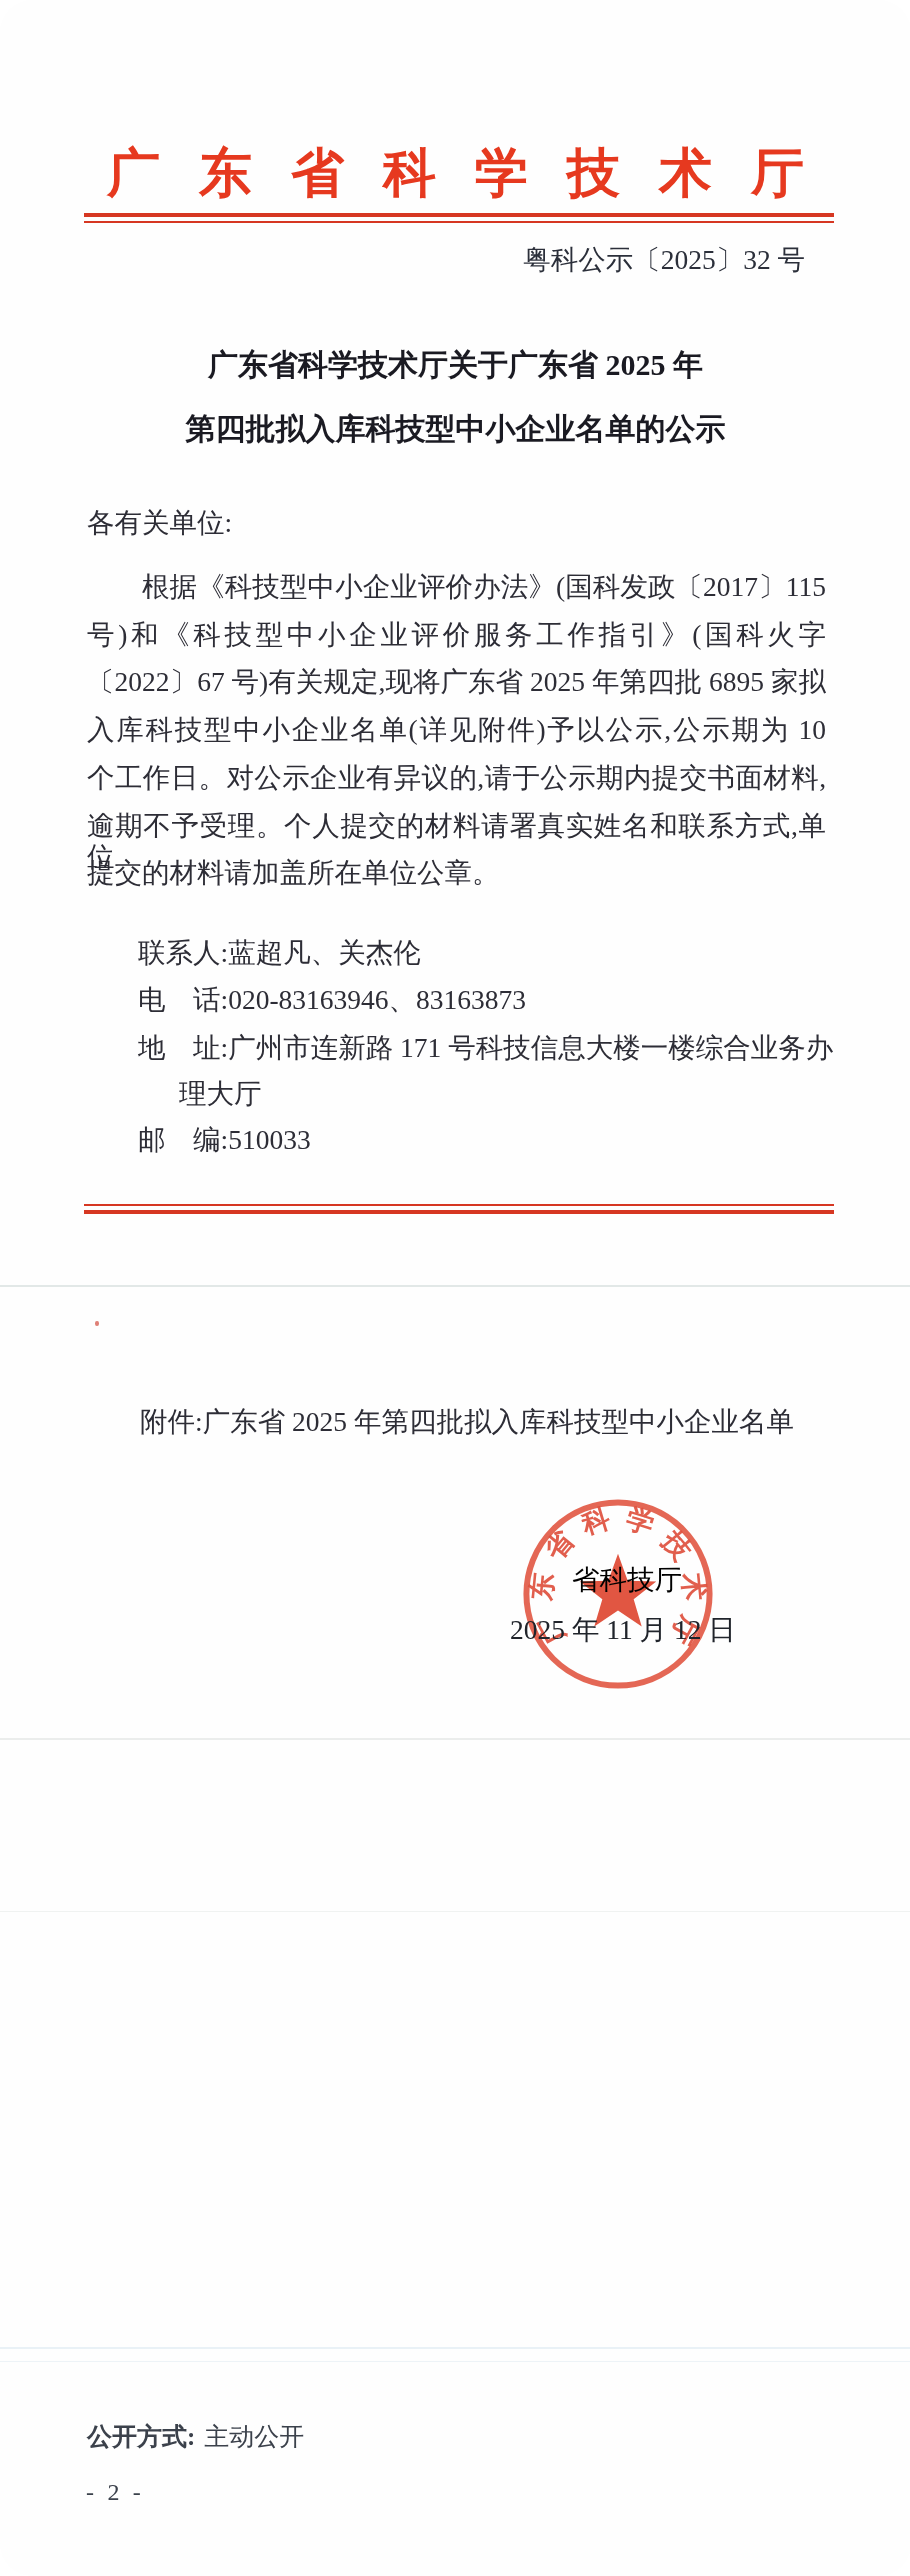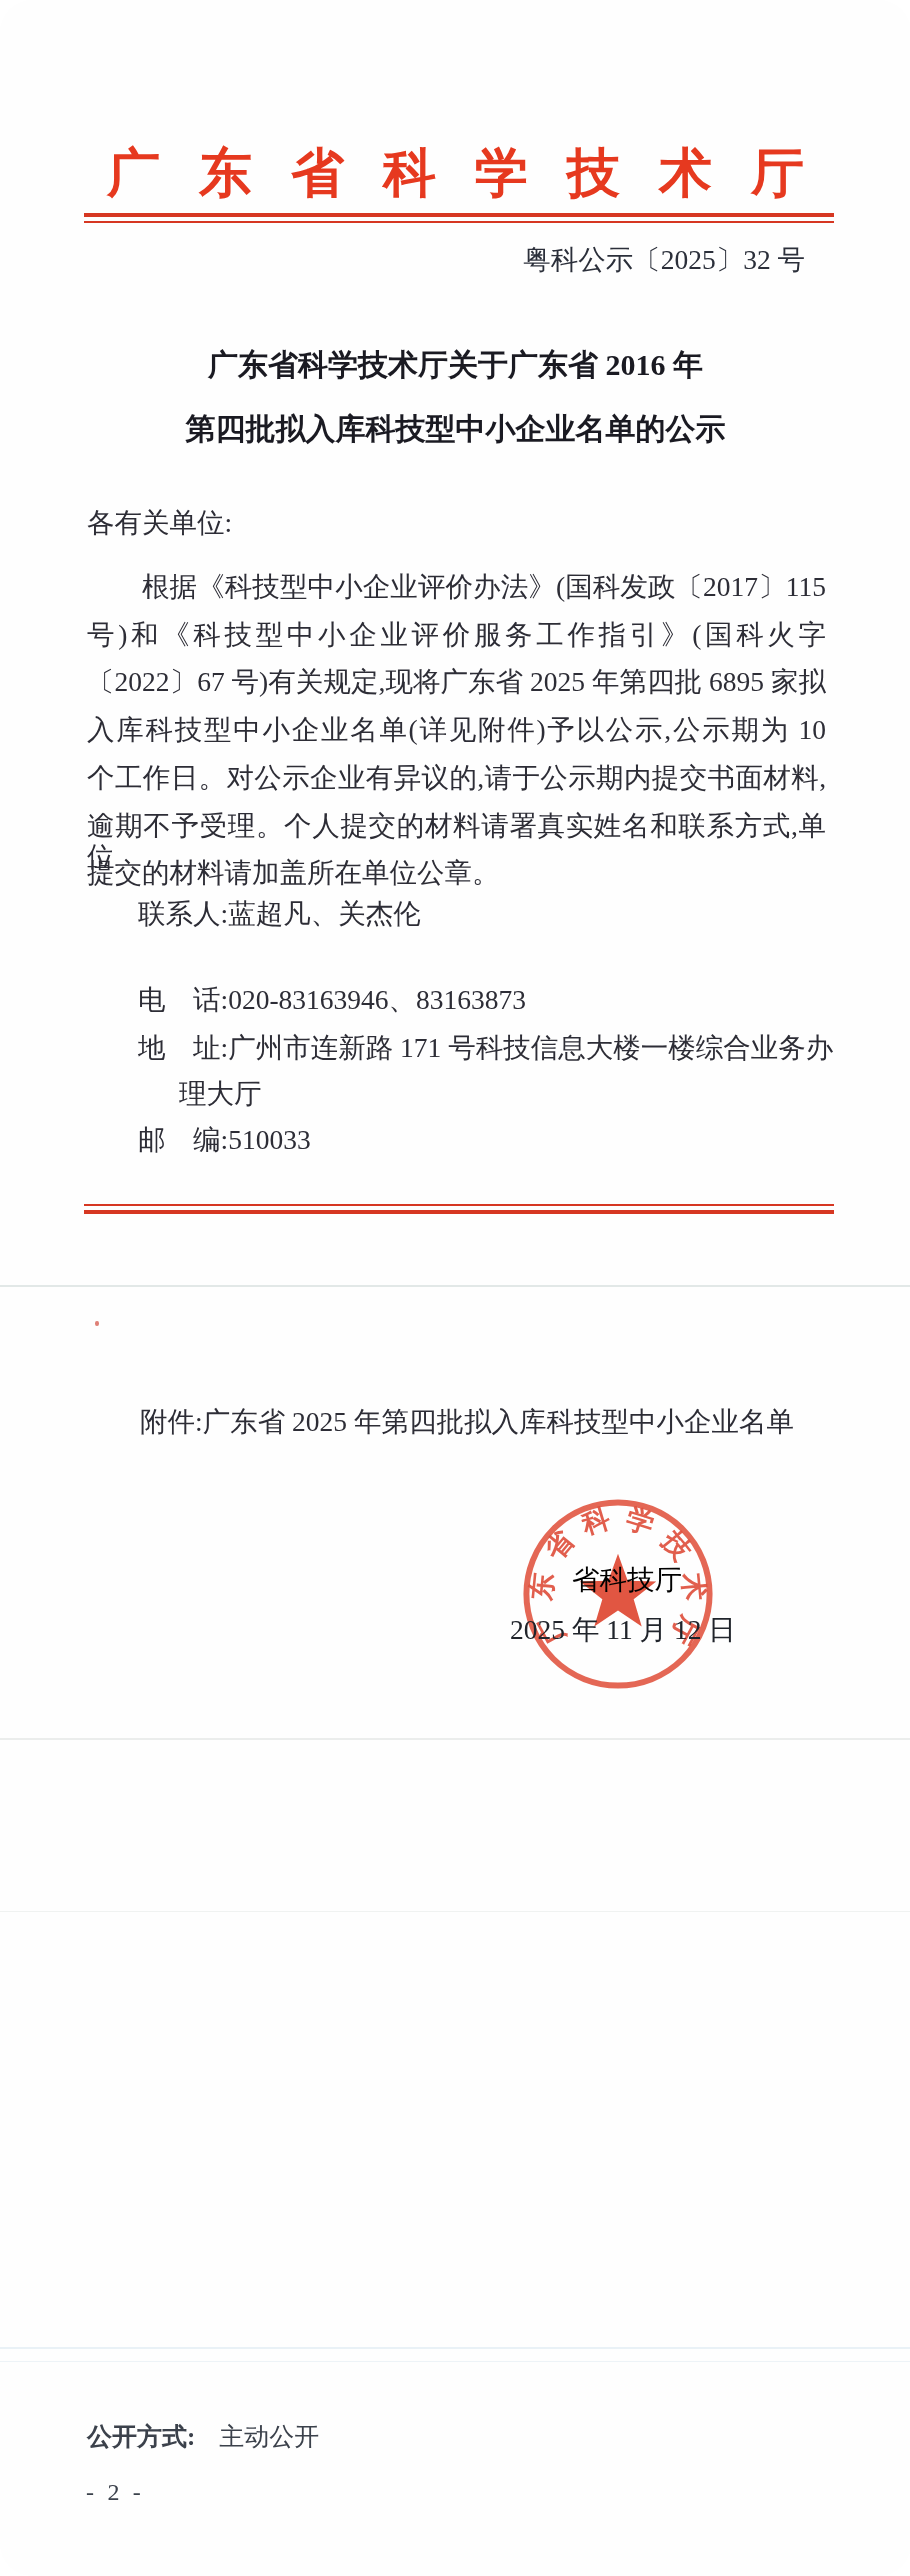--- a/index.html
+++ b/index.html
@@ -66,21 +66,21 @@
     position:absolute;top:1612px;left:510px;
     font-size:27.5px;color:#20242b;white-space:nowrap;z-index:3;text-align:center;
   }
   
   .disclosure{
     position:absolute;top:2420px;left:87px;
     font-size:25px;color:#3b414b;white-space:nowrap;
   }
   .disclosure .lbl{
     font-family:Liberation Serif, serif;
-    font-weight:bold;margin-right:24px;
+    font-weight:bold;margin-right:9px;
   }
   .page-number{
     position:absolute;top:2479px;left:86px;
     font-size:24px;color:#3b414b;letter-spacing:3.7px;white-space:nowrap;
   }
   
   .artifact{position:absolute;left:0;width:100%;}
   .a1{top:1285px;height:1.8px;background:#e2e8e7;}
   .a2{top:1738px;height:1.8px;background:#ebedec;}
   .a3{top:1911px;height:0.9px;background:#f0f2f1;}
@@ -96,33 +96,33 @@
 
 <div class="page">
 
   <div class="agency">
     <span>广东省科学技术厅</span>
   </div>
   <div class="rule t1"></div>
   <div class="rule t2"></div>
   <div class="doc-number">粤科公示〔2025〕32 号</div>
 
-  <div class="doc-title l1">广东省科学技术厅关于广东省 2016 年</div>
+  <div class="doc-title l1">广东省科学技术厅关于广东省 2025 年</div>
   <div class="doc-title l2">第四批拟入库科技型中小企业名单的公示</div>
 
   <div class="bline" style="top:507px">各有关单位:</div>
   <div class="bline j indent" style="top:571px">根据《科技型中小企业评价办法》(国科发政〔2017〕115</div>
   <div class="bline j" style="top:619px">号)和《科技型中小企业评价服务工作指引》(国科火字</div>
   <div class="bline j" style="top:666px">〔2022〕67 号)有关规定,现将广东省 2025 年第四批 6895 家拟</div>
   <div class="bline j" style="top:714px">入库科技型中小企业名单(详见附件)予以公示,公示期为 10</div>
   <div class="bline j" style="top:762px">个工作日。对公示企业有异议的,请于公示期内提交书面材料,</div>
   <div class="bline j" style="top:810px">逾期不予受理。个人提交的材料请署真实姓名和联系方式,单位</div>
   <div class="bline" style="top:857px">提交的材料请加盖所在单位公章。</div>
 
-  <div class="contact" style="top:896px">联系人:蓝超凡、关杰伦</div>
+  <div class="contact" style="top:935px">联系人:蓝超凡、关杰伦</div>
   <div class="contact" style="top:982px">电　话:020-83163946、83163873</div>
   <div class="contact" style="top:1030px">地　址:广州市连新路 171 号科技信息大楼一楼综合业务办</div>
   <div class="contact" style="top:1076px;left:179px">理大厅</div>
   <div class="contact" style="top:1122px">邮　编:510033</div>
 
   <div class="rule b1"></div>
   <div class="rule b2"></div>
 
   <div class="artifact a1"></div>
   <div class="artifact a2"></div>

